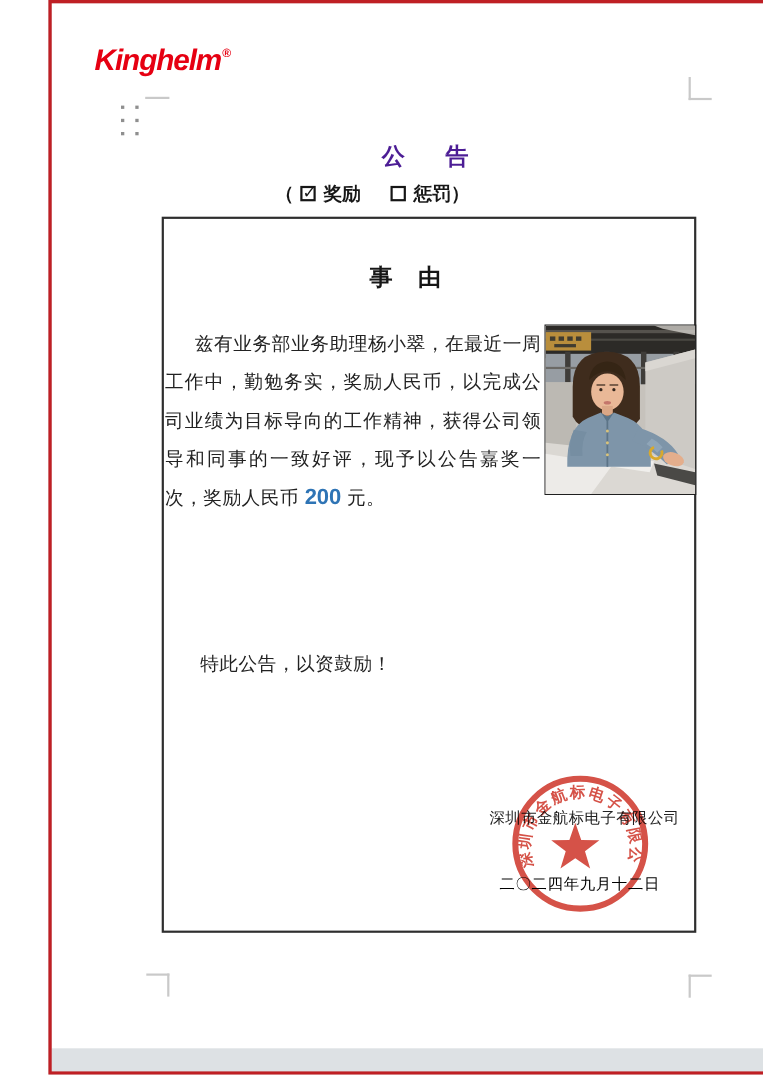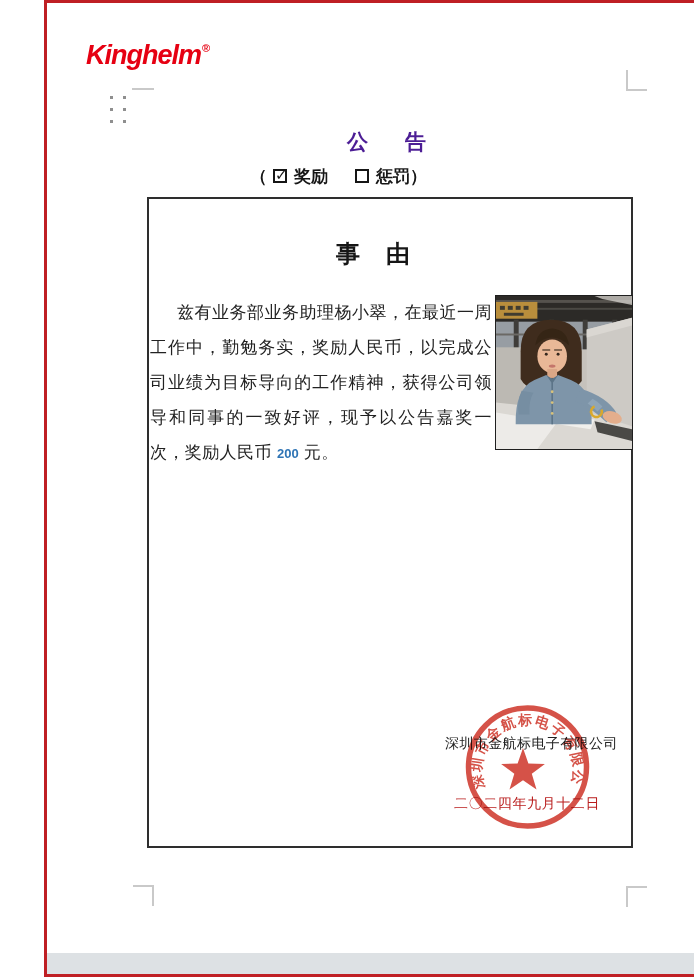--- a/index.html
+++ b/index.html
@@ -30,35 +30,35 @@
 
   .chk-row{position:absolute;left:206px;top:165px;height:22px;display:flex;align-items:center;
            font-size:17px;font-weight:bold;color:#161616;white-space:nowrap;}
   .chk-box{display:inline-block;width:14px;height:14px;border:2px solid #161616;position:relative;
            margin:0 7px 0 6px;background:#fff;}
   .chk-box.checked::after{content:"\2713";position:absolute;left:0px;top:-5px;font-size:15px;font-weight:bold;color:#161616;}
   .chk-gap{display:inline-block;width:21px;}
 
   
   .notice-box{position:absolute;left:103px;top:197px;width:486px;height:651px;border:2px solid #2e2e2e;background:#fff;}
-  .box-heading{position:absolute;left:292px;top:238px;font-size:24px;font-weight:bold;color:#161616;
+  .box-heading{position:absolute;left:292px;top:238px;font-size:21px;font-weight:bold;color:#161616;
                letter-spacing:1px;white-space:nowrap;}
 
   .body-para{position:absolute;left:106px;top:295px;width:483px;font-size:17px;line-height:35px;
              color:#222;letter-spacing:0.4px;text-align:justify;}
   .body-para .indent{display:inline-block;width:27px;}
-  .amount{color:#2E74B5;font-size:13px;font-weight:bold;letter-spacing:0;}
+  .amount{color:#2E74B5;font-size:20px;font-weight:bold;letter-spacing:0;}
 
   .photo{float:right;width:138px;height:155px;margin:0 0 10px 3px;border:1px solid #1f1f1f;display:block;}
 
   .closing{position:absolute;left:106px;top:585px;width:470px;font-size:17px;line-height:37px;color:#222;letter-spacing:0.4px;}
   .closing div{text-indent:32px;}
 
   .sig-company{position:absolute;left:401px;top:735px;font-size:14px;color:#222;letter-spacing:0.4px;white-space:nowrap;z-index:2;}
-  .sig-date{position:absolute;left:410px;top:795px;font-size:14px;color:#b91c1c;letter-spacing:0.6px;white-space:nowrap;z-index:2;}
+  .sig-date{position:absolute;left:410px;top:795px;font-size:14px;color:#000000;letter-spacing:0.6px;white-space:nowrap;z-index:2;}
 
   .stamp{position:absolute;left:415px;top:699px;width:137px;height:137px;z-index:5;
          mix-blend-mode:multiply;opacity:0.88;}
 </style>
 </head>
 <body>
 
 <div class="frame">
   <div class="page-bg"></div>
 
@@ -138,20 +138,21 @@
       <path d="M98,104 Q104,107 108,112 L103,117 Q98,112 93,109 Z" fill="#8fa5b8"></path>
       <ellipse cx="118" cy="123" rx="10" ry="6" fill="#e4ae8c" transform="rotate(18 118 123)"></ellipse>
       <path d="M100,112 a5.5,5.5 0 1 0 7,3" fill="none" stroke="#d9a92c" stroke-width="2.6"></path>
       <path d="M26,96 Q21,108 23,120 L34,120 Q33,106 38,98 Z" fill="#76previous8ea2" opacity="0"></path>
       <path d="M26,96 Q21,108 23,120 L34,120 Q33,106 38,98 Z" fill="#768ea2"></path>
     </svg>
     <span class="indent"></span><span>兹有业务部业务助理杨小翠，在最近一周工作中，勤勉务实，奖励人民币，以完成公司业绩为目标导向的工作精神，获得公司领导和同事的一致好评，现予以公告嘉奖一次，奖励人民币 </span><span class="amount">200</span><span> 元。</span>
   </div>
 
   <div class="closing">
+    <div>特此公告，以资鼓励！</div>
   </div>
 
   <div class="sig-company">深圳市金航标电子有限公司</div>
   <div class="sig-date">二〇二四年九月十二日</div>
 
   <svg class="stamp" viewBox="0 0 137 137">
     <defs>
       <path id="sealArc" d="M 26.5,90.5 A 46,46 0 1 1 110.5,90.5" fill="none"></path>
     </defs>
     <circle cx="68.5" cy="68" r="59" fill="none" stroke="#cf3a2e" stroke-width="5.5"></circle>

